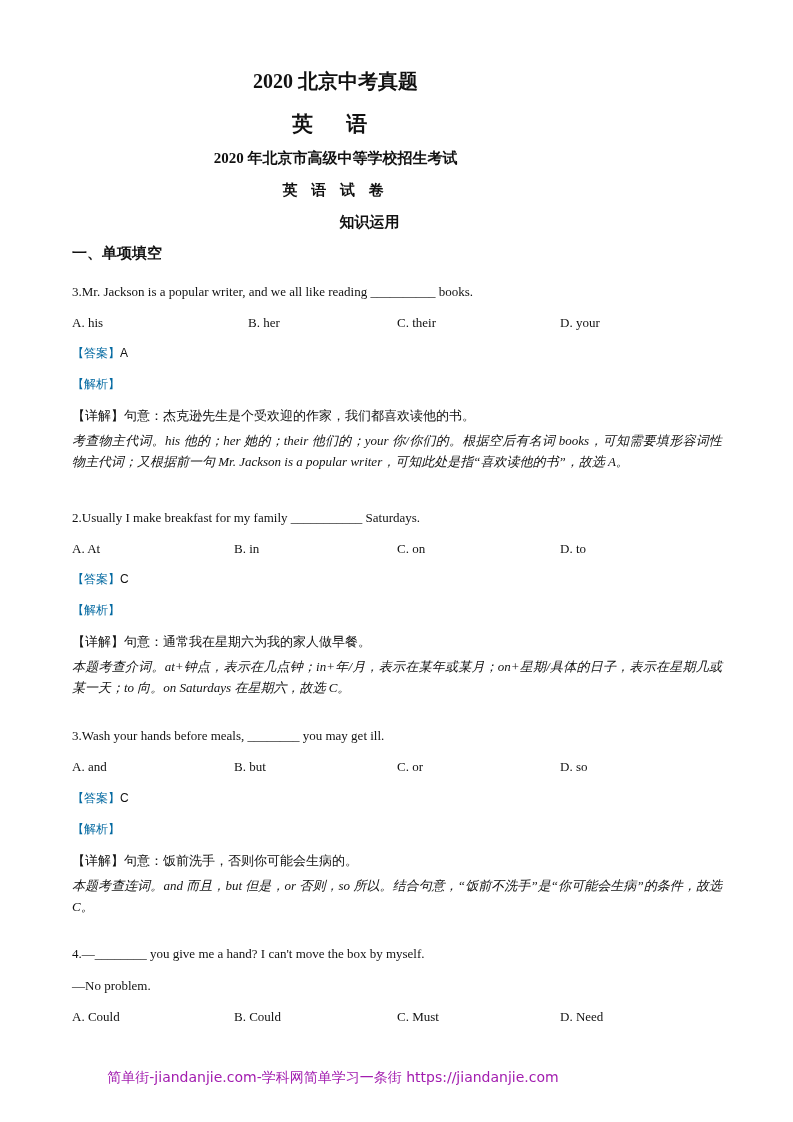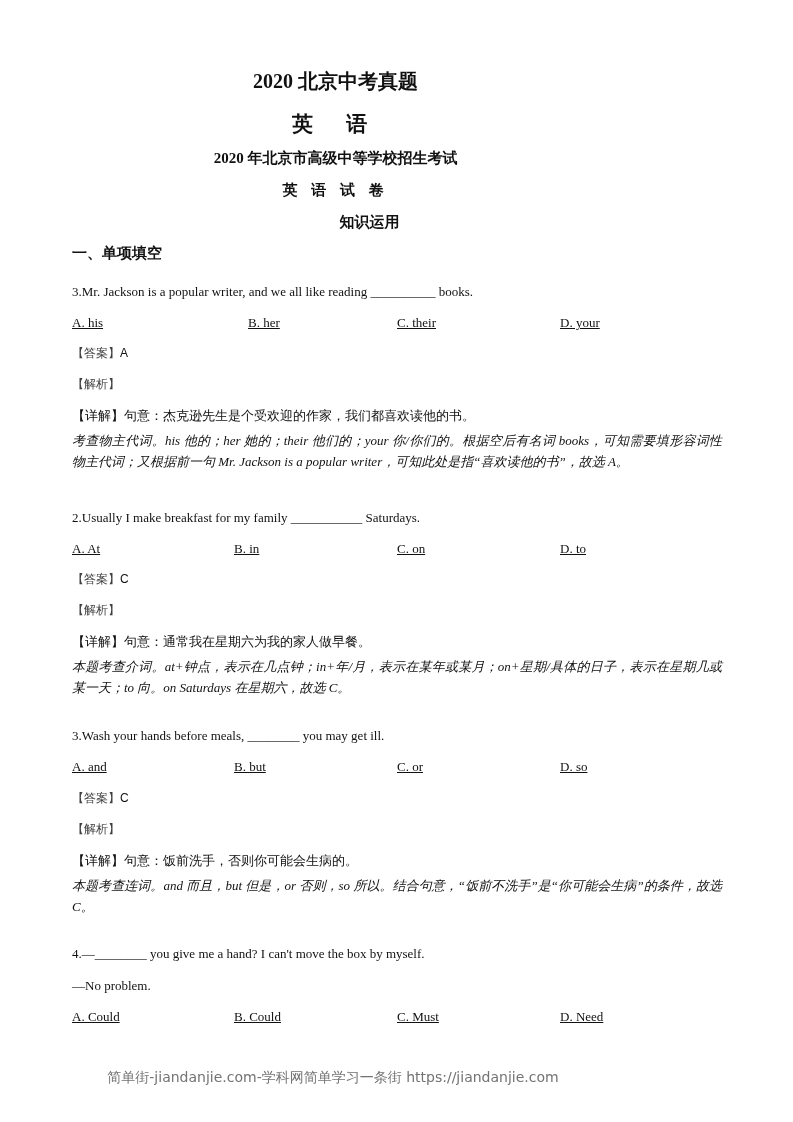--- a/index.html
+++ b/index.html
@@ -7,25 +7,25 @@
          font-family: "Liberation Serif", "DejaVu Serif", serif; color: #111; }
   .center { position: absolute; left: 0; width: 671px; text-align: center; font-weight: bold; }
   .t1 { top: 68px; font-size: 20px; }
   .t2 { top: 110px; font-size: 21px; letter-spacing: 14px; padding-left: 2px; box-sizing: border-box; }
   .t3 { top: 149px; font-size: 15px; }
   .t4 { top: 181px; font-size: 15px; letter-spacing: 5px; }
   .t5 { top: 213px; font-size: 15px; padding-left: 34px; }
   .section { position: absolute; left: 72px; top: 244px; font-size: 15px; font-weight: bold; }
   .line { position: absolute; left: 72px; font-size: 13px; white-space: nowrap; }
   .para { position: absolute; left: 72px; width: 650px; font-size: 13px; line-height: 21px; text-align: justify; font-style: italic; }
-  .opt { position: absolute; font-size: 13px; white-space: nowrap; text-decoration: underline; }
-  .tag { color: #404040; font-family: "DejaVu Sans", sans-serif; font-size: 12px; }
+  .opt { position: absolute; font-size: 13px; white-space: nowrap; }
+  .tag { color: #0369a1; font-family: "DejaVu Sans", sans-serif; font-size: 12px; }
   .ans { color: #111; font-family: "Liberation Sans", sans-serif; font-size: 12px; }
   .footer { position: absolute; left: 0; width: 666px; top: 1069px; text-align: center;
-            font-family: "DejaVu Sans", sans-serif; font-size: 14px; color: #737373; }
+            font-family: "DejaVu Sans", sans-serif; font-size: 14px; color: #a21caf; }
 </style>
 </head>
 <body>
 
 <div class="center t1">2020 北京中考真题</div>
 <div class="center t2">英 语</div>
 <div class="center t3">2020 年北京市高级中等学校招生考试</div>
 <div class="center t4">英 语 试 卷</div>
 <div class="center t5">知识运用</div>
 

